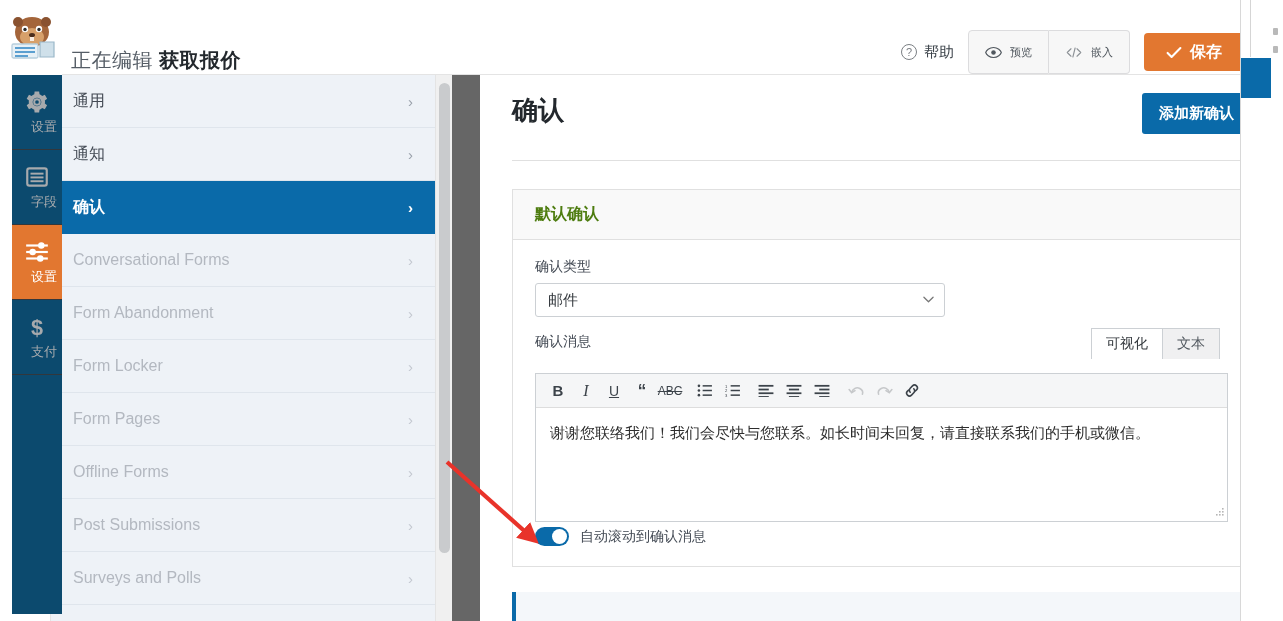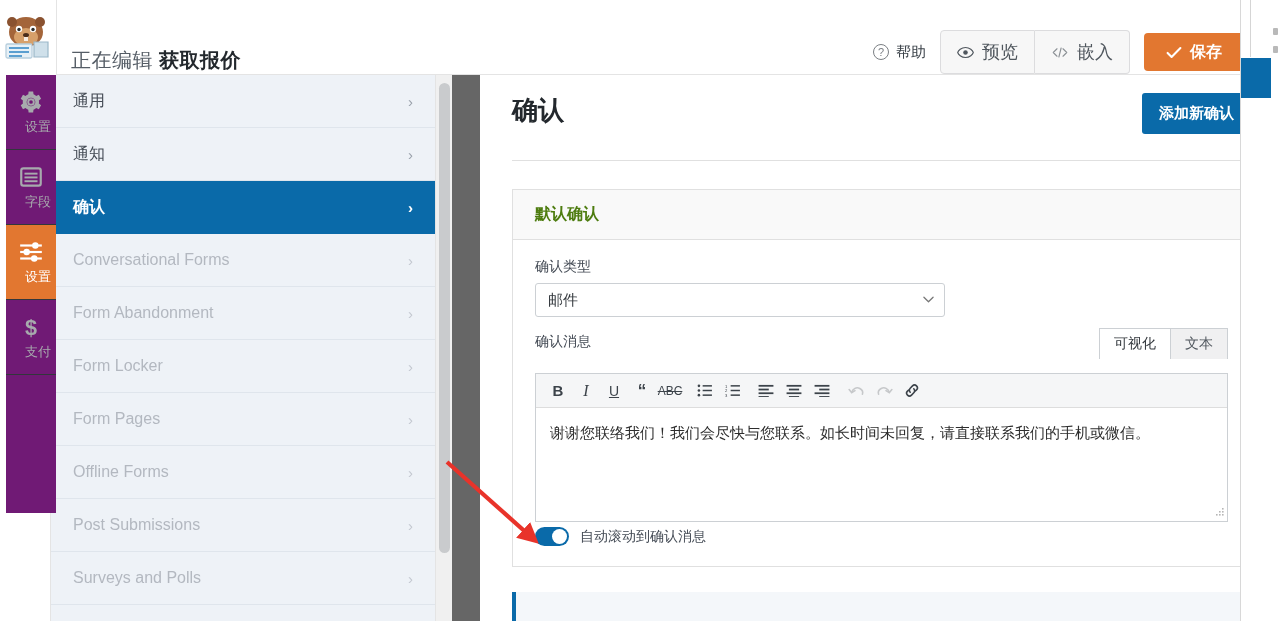--- a/index.html
+++ b/index.html
@@ -7,22 +7,22 @@
     width: 1283px; height: 621px;
     overflow: hidden;
     font-family: "Liberation Sans", "DejaVu Sans", sans-serif;
     background: #fff;
   }
 
   #app { position: relative; width: 1283px; height: 621px; overflow: hidden; }
 
   
   .wp-adminbar {
-    position: absolute; left: 6px; top: 0; width: 50px; height: 513px;
-    background: #701a75; z-index: 6;
+    position: absolute; left: 12px; top: 0; width: 50px; height: 614px;
+    background: #0c4a6e; z-index: 6;
   }
   .wp-adminbar-top { height: 75px; background: #ffffff; border-bottom: none; }
   .wp-mascot {
     position: absolute; left: -2px; top: 12px; width: 50px; height: 50px;
   }
   .wp-menu-list { position: absolute; top: 75px; left: 0; width: 50px; }
   .wp-menu-item {
     position: relative; height: 75px; width: 50px;
     border-bottom: 1px solid #32373c;
     display: flex; flex-direction: column;
@@ -57,21 +57,21 @@
     border: none; font-family: inherit;
   }
   .circ-q {
     width: 16px; height: 16px; border-radius: 50%;
     border: 1.3px solid #7b7f84; color: #7b7f84;
     font-size: 11px; line-height: 14px; text-align: center;
   }
   .btn-group { display: flex; }
   .btn-seg {
     height: 44px; padding: 0 16px; background: #f7f7f7;
-    border: 1px solid #dcdcde; font-size: 18px; color: #50575e;
+    border: 1px solid #dcdcde; font-size: 11px; color: #50575e;
     display: flex; align-items: center; gap: 8px; cursor: pointer;
     font-family: inherit;
   }
   .btn-seg:first-child { border-radius: 4px 0 0 4px; }
   .btn-seg:last-child { border-radius: 0 4px 4px 0; border-left: none; }
   .btn-save {
     height: 38px; padding: 0 22px; background: #e27730; color: #fff;
     border: none; border-radius: 4px; font-size: 16px; font-weight: bold;
     display: flex; align-items: center; gap: 8px; cursor: pointer;
     font-family: inherit;
@@ -150,21 +150,21 @@
     background: #fff; padding: 0 30px 0 12px; font-size: 15px; color: #32373c;
     display: flex; align-items: center; cursor: pointer;
   }
   .select-caret {
     position: absolute; right: 11px; top: 11px; width: 11px; height: 11px;
     pointer-events: none;
   }
 
   .editor-block { margin-top: 16px; position: relative; }
   .editor-tabs {
-    position: absolute; right: 0; top: -5px; display: flex; z-index: 2;
+    position: absolute; right: 8px; top: -5px; display: flex; z-index: 2;
   }
   .etab {
     padding: 6px 14px; font-size: 14px; border: 1px solid #ccd0d4;
     background: #f0f0f1; color: #50575e; cursor: pointer; border-bottom: none;
   }
   .etab.active { background: #fff; color: #32373c; }
   .etab + .etab { border-left: none; }
 
   .editor-frame {
     margin-top: 22px; border: 1px solid #ccd0d4; background: #fff;

